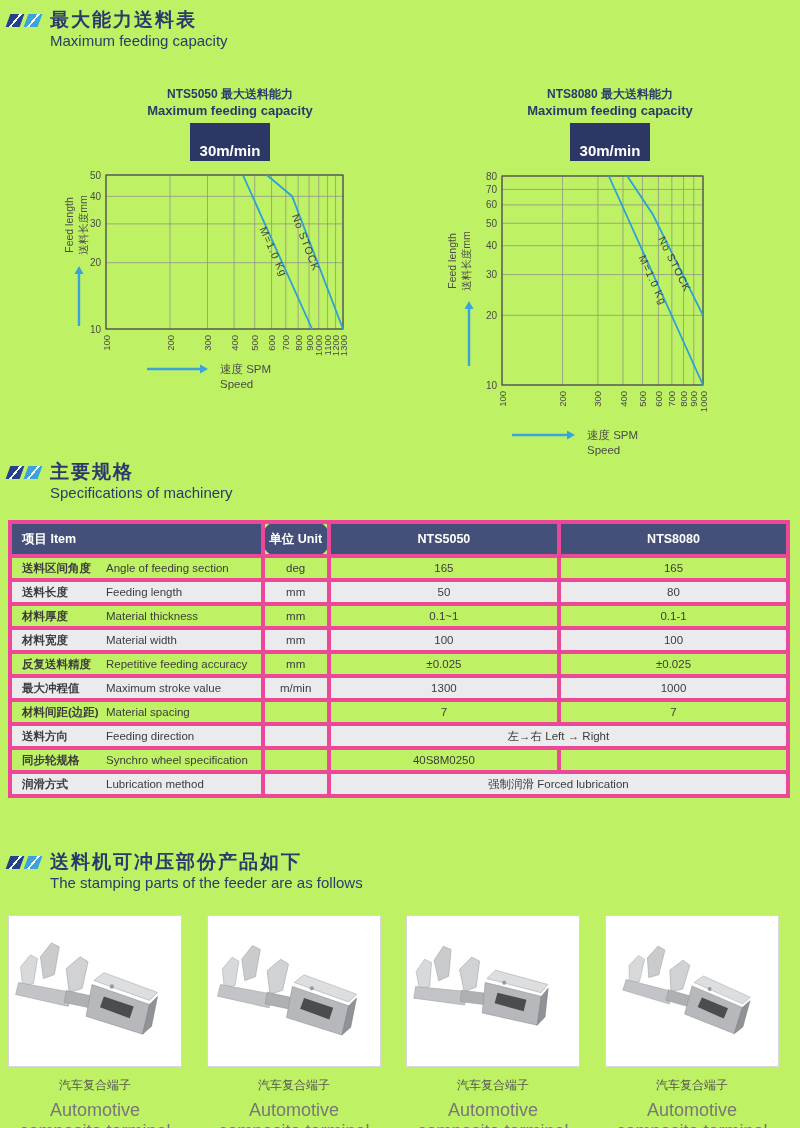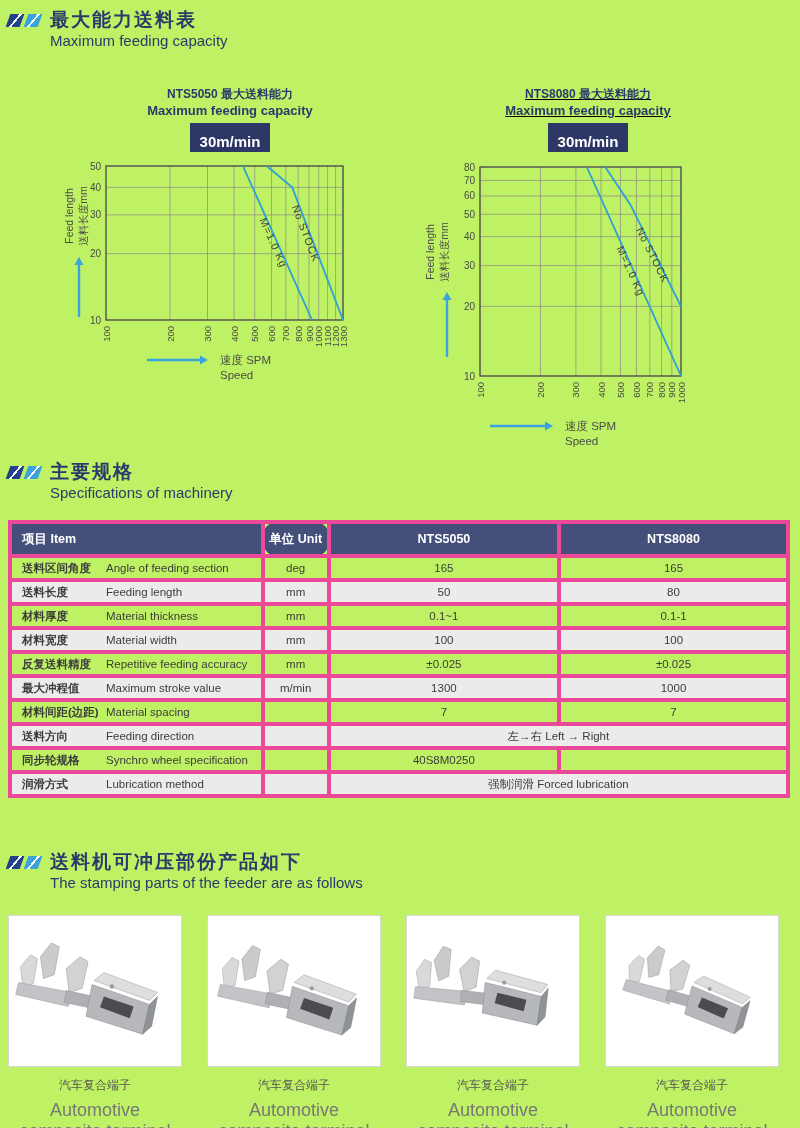--- a/index.html
+++ b/index.html
@@ -11,21 +11,21 @@
   .hicon b{display:block;width:14px;height:13px;transform:skewX(-20deg);
            background:linear-gradient(115deg,var(--c) 46%,#fff 46%,#fff 58%,var(--c) 58%);}
   .hicon b.dark{--c:#24418c;}
   .hicon b.light{--c:#3aa2dc;}
   .sec-title-zh{font-size:19px;font-weight:bold;color:#2b3a6b;letter-spacing:2px;line-height:23px;}
   .sec-title-en{font-size:15px;color:#2b3a6b;line-height:19px;}
   
   .chart-block{position:absolute;width:340px;text-align:center;}
   .chart-title-zh{font-size:12px;font-weight:bold;color:#2b3a6b;line-height:18px;}
   .chart-title-en{font-size:13px;font-weight:bold;color:#2b3a6b;line-height:16px;}
-  .chart-badge{display:inline-block;margin-top:4px;padding:10px 10px 2px;background:#2c3765;
+  .chart-badge{display:inline-block;margin-top:4px;padding:19px 10px 2px;background:#2c3765;
                color:#fff;font-size:15px;font-weight:bold;}
   .chart-svg{display:block;margin-top:0;}
   
   .spec-table{position:absolute;left:8px;top:520px;width:782px;border-collapse:collapse;
               font-size:11.5px;color:#3c3c3c;}
   .spec-table th,.spec-table td{border:4px solid #ec4899;padding:0 4px;height:20px;}
   .spec-table thead th{background:#44507a;color:#fff;font-size:12.5px;height:30px;font-weight:bold;}
   .spec-table thead th.item-h{text-align:left;padding-left:10px;}
   .spec-table tbody tr:nth-child(even) td{background:#ebebeb;}
   .spec-table td.item{ text-align:left;padding-left:10px;white-space:nowrap;}
@@ -107,21 +107,21 @@
         <text x="27" y="64" font-size="10.5" fill="#4a4a4a" text-anchor="middle" transform="rotate(-90 27 64)">送料长度mm</text>
         <line x1="19" y1="165" x2="19" y2="112" stroke="#3aa2dc" stroke-width="2.4"></line>
         <polygon points="14.5,113 23.5,113 19,105" fill="#3aa2dc"></polygon>
         <line x1="87" y1="208" x2="142" y2="208" stroke="#3aa2dc" stroke-width="2.4"></line>
         <polygon points="140,203.5 140,212.5 148,208" fill="#3aa2dc"></polygon>
         <text x="160" y="212" font-size="11.5" fill="#4a4a4a">速度 SPM</text>
         <text x="160" y="227" font-size="11.5" fill="#4a4a4a">Speed</text>
       </svg>
   </div>
 
-  <div class="chart-block" style="left:418px;top:85px;text-decoration:underline;">
+  <div class="chart-block" style="left:440px;top:85px;">
     <div class="chart-title-zh">NTS8080 最大送料能力</div>
     <div class="chart-title-en">Maximum feeding capacity</div>
     <div class="chart-badge">30m/min</div>
     <svg class="chart-svg" id="chart1" width="340" height="300">
         <line x1="62" y1="15" x2="62" y2="224" stroke="#8a8a8a" stroke-width="0.7"></line>
         <line x1="122.50702912846022" y1="15" x2="122.50702912846022" y2="224" stroke="#8a8a8a" stroke-width="0.7"></line>
         <line x1="157.90137219865215" y1="15" x2="157.90137219865215" y2="224" stroke="#8a8a8a" stroke-width="0.7"></line>
         <line x1="183.01405825692044" y1="15" x2="183.01405825692044" y2="224" stroke="#8a8a8a" stroke-width="0.7"></line>
         <line x1="202.4929708715398" y1="15" x2="202.4929708715398" y2="224" stroke="#8a8a8a" stroke-width="0.7"></line>
         <line x1="218.40840132711236" y1="15" x2="218.40840132711236" y2="224" stroke="#8a8a8a" stroke-width="0.7"></line>

